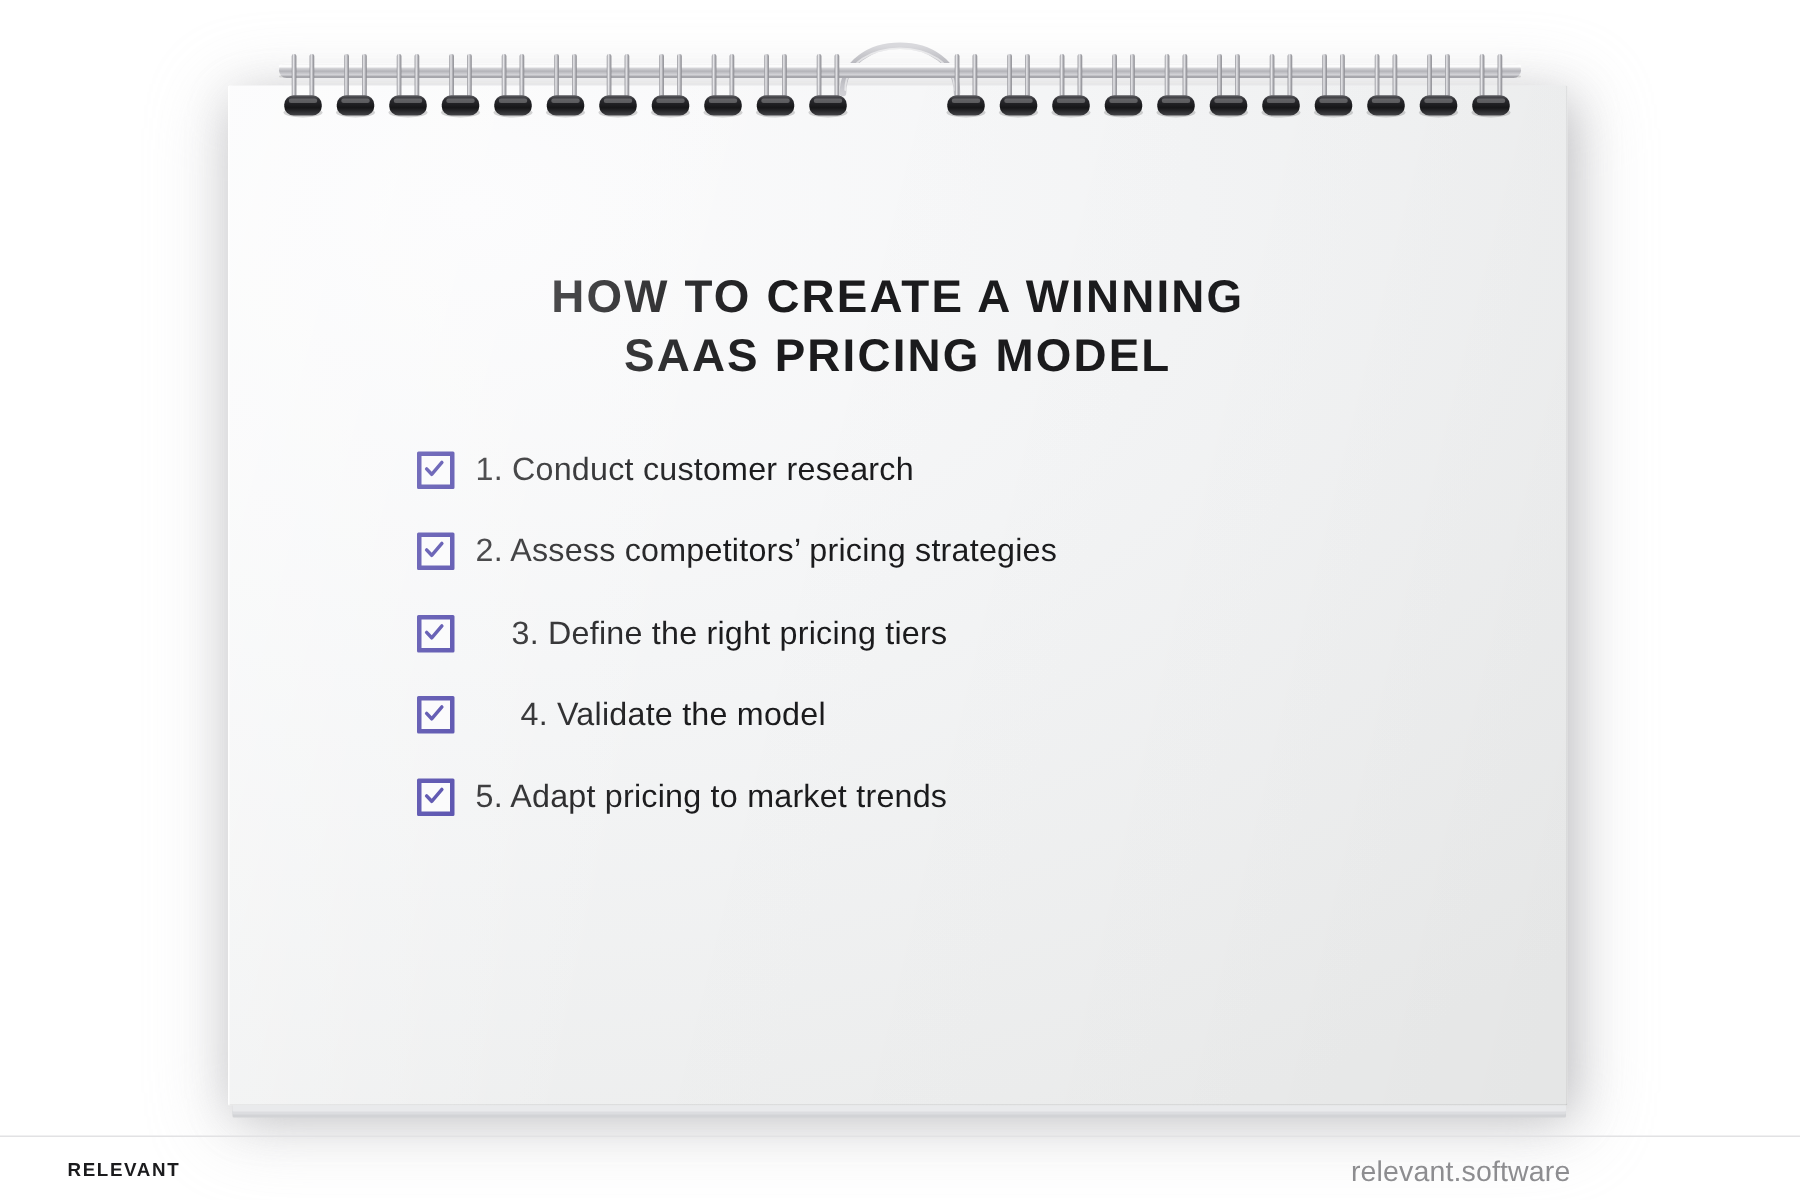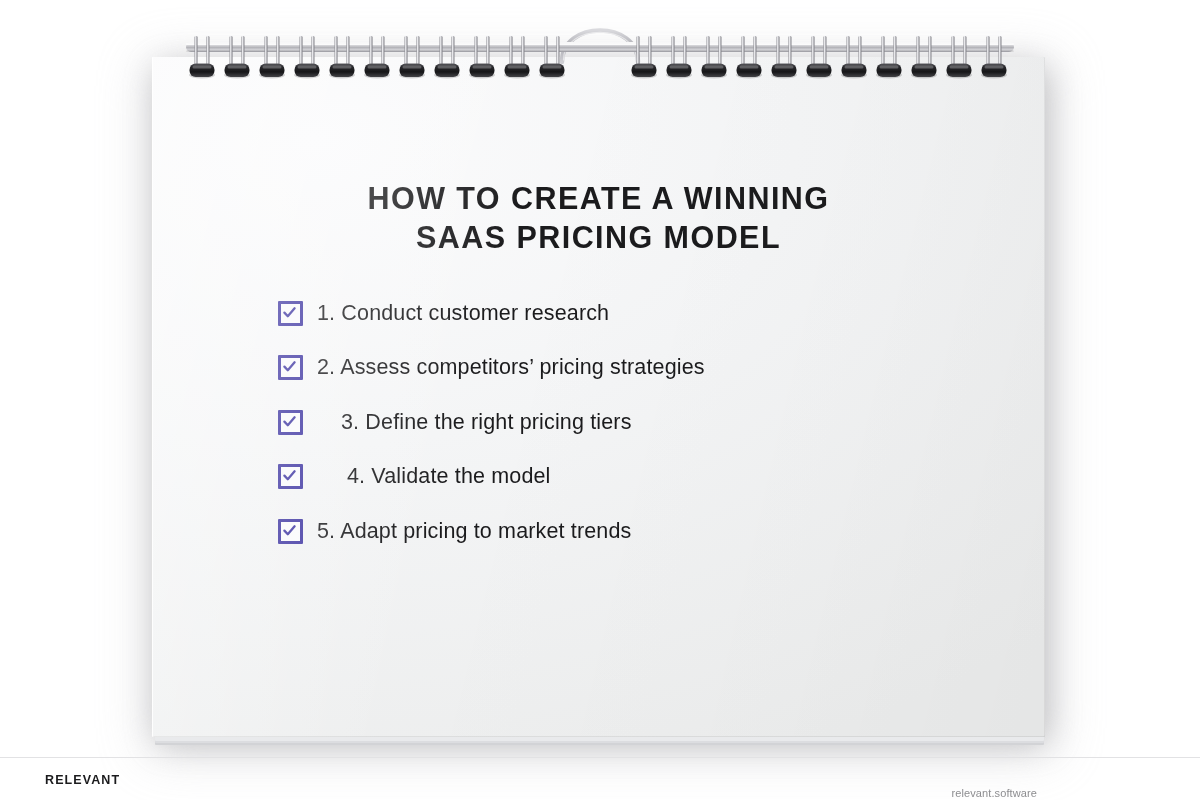--- a/index.html
+++ b/index.html
@@ -196,28 +196,27 @@
     left: 45px;
     top: 16px;
     font-family: "Liberation Sans", sans-serif;
     font-weight: 700;
     font-size: 12.5px;
     letter-spacing: 1.1px;
     color: #1b1b1d;
   }
   #site-url {
     position: absolute;
-    right: 46px;
+    right: 36px;
     top: 14px;
     font-family: "Liberation Sans", sans-serif;
     font-weight: 400;
-    font-size: 11px;
+    font-size: 19px;
     letter-spacing: .1px;
     color: #8d8d90;
-    margin-top: 16px;
   }
 </style>
 </head>
 <body>
 
 <div id="stage">
 
   <div id="notepad">
     <div class="pad-shadow-soft"></div>
     <div class="pad-shadow"></div>

